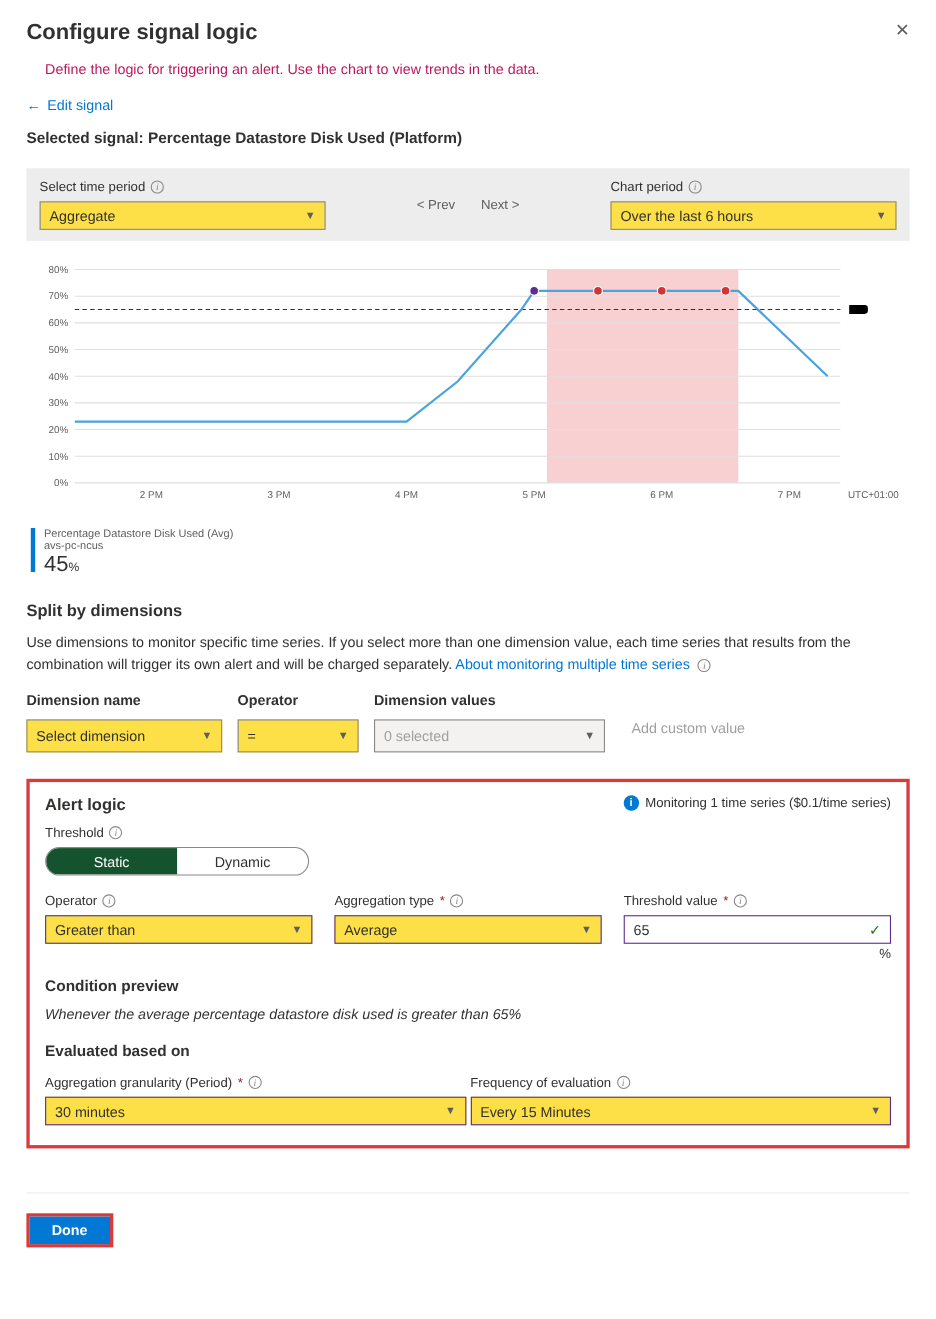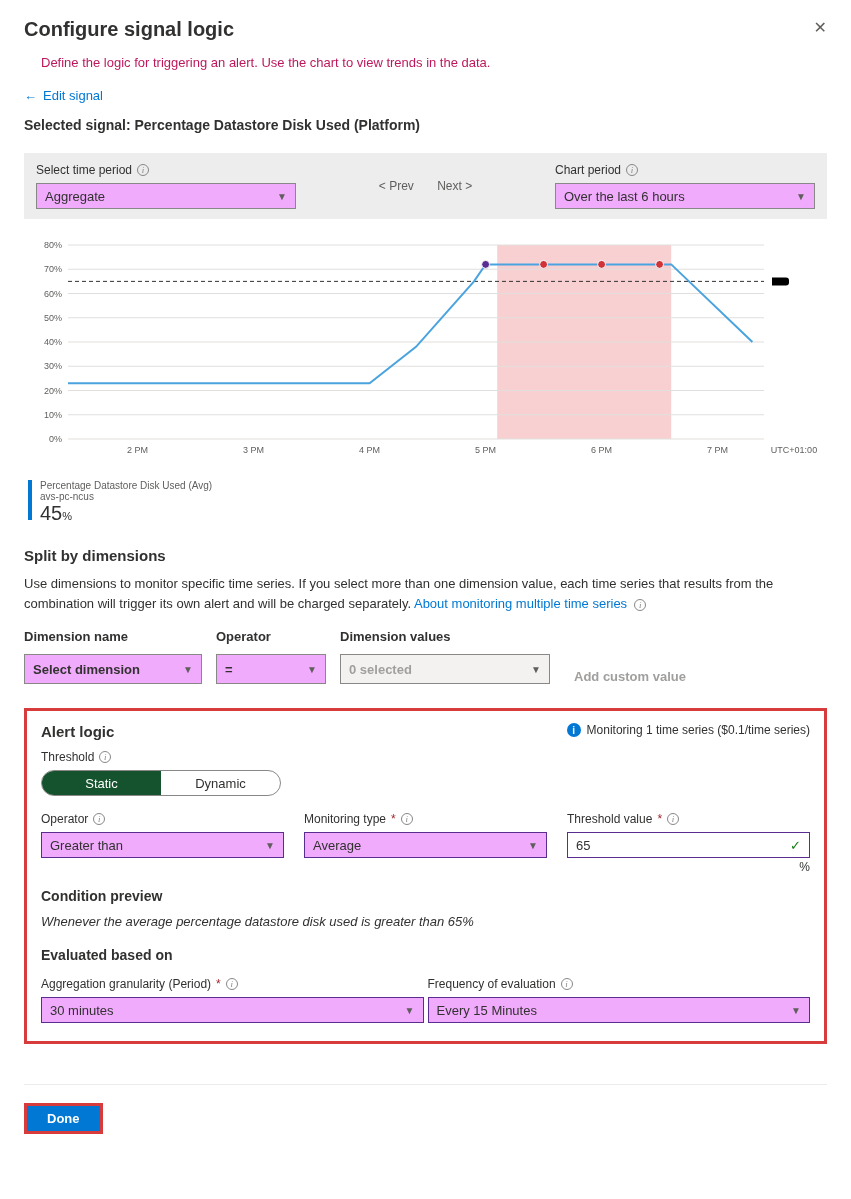--- a/index.html
+++ b/index.html
@@ -30,21 +30,21 @@
   }
   .ts-col { flex: 0 0 260px; }
   .nav-col { flex: 1; text-align: center; font-size: 12px; color: #605e5c; }
   .nav-col span { margin: 0 10px; cursor: pointer; }
   .period-col { flex: 0 0 260px; }
   .lbl { font-size: 12px; margin-bottom: 6px; display: flex; align-items: center; gap: 5px; }
   .select {
     width: 100%;
     height: 26px;
     border: 1px solid #8a8886;
-    background: #f0abfc;
+    background: #fde047;
     padding: 0 8px;
     font-size: 13px;
     display: flex;
     align-items: center;
     justify-content: space-between;
   }
   .select.purple { border-color: #5c2d91; }
   .chev { font-size: 10px; color: #605e5c; }
 
   .chart-wrap { padding: 0 10px; margin-bottom: 10px; }
@@ -54,21 +54,21 @@
   .legend-txt .l2 { font-size: 10px; color: #605e5c; }
   .legend-txt .big { font-size: 20px; font-weight: 400; }
   .legend-txt .pct { font-size: 11px; }
 
   h2 { font-size: 15px; font-weight: 600; margin: 0 0 10px 0; }
   .dims-desc { font-size: 13px; margin-bottom: 16px; line-height: 1.5; }
   .dim-headers { display: flex; gap: 14px; font-weight: 600; font-size: 13px; margin-bottom: 10px; }
   .dim-headers > div:nth-child(1){ width: 178px; }
   .dim-headers > div:nth-child(2){ width: 110px; }
   .dim-headers > div:nth-child(3){ width: 210px; }
-  .dim-row { display: flex; gap: 14px; align-items: flex-end; margin-bottom: 24px; font-weight: bold; }
+  .dim-row { display: flex; gap: 14px; align-items: flex-start; margin-bottom: 24px; }
   .dim-row .select { height: 30px; }
   .dim-row .w1 { width: 178px; }
   .dim-row .w2 { width: 110px; }
   .dim-row .w3 { width: 210px; background: #f3f2f1; color: #a19f9d; }
   .add-custom { color: #a19f9d; font-size: 13px; margin-left: 10px; }
 
   .red-box { border: 3px solid #d83b3b; padding: 12px 14px 18px 14px; margin-bottom: 40px; }
   .monitoring-info { float: right; font-size: 12px; display: flex; align-items: center; gap: 6px; margin-bottom: 6px; }
   .info-icon-blue {
     width: 14px; height: 14px; border-radius: 50%; background: #0078d4; color: #fff;
@@ -245,21 +245,21 @@
           <span>Operator</span>
           <span class="info-icon-gray">i</span>
         </div>
         <div class="select purple">
           <span>Greater than</span>
           <span class="chev">▼</span>
         </div>
       </div>
       <div class="col">
         <div class="lbl">
-          <span>Monitoring type</span>
+          <span>Aggregation type</span>
             <span class="req">*</span>
           <span class="info-icon-gray">i</span>
         </div>
         <div class="select purple">
           <span>Average</span>
           <span class="chev">▼</span>
         </div>
       </div>
       <div class="col">
         <div class="lbl">

